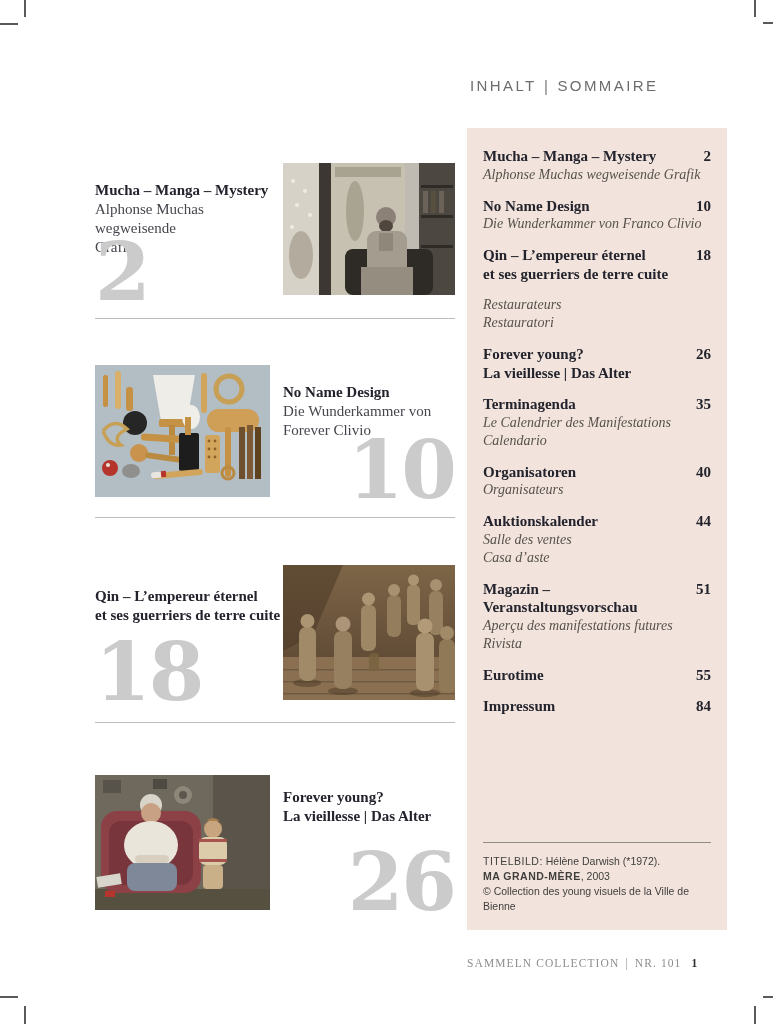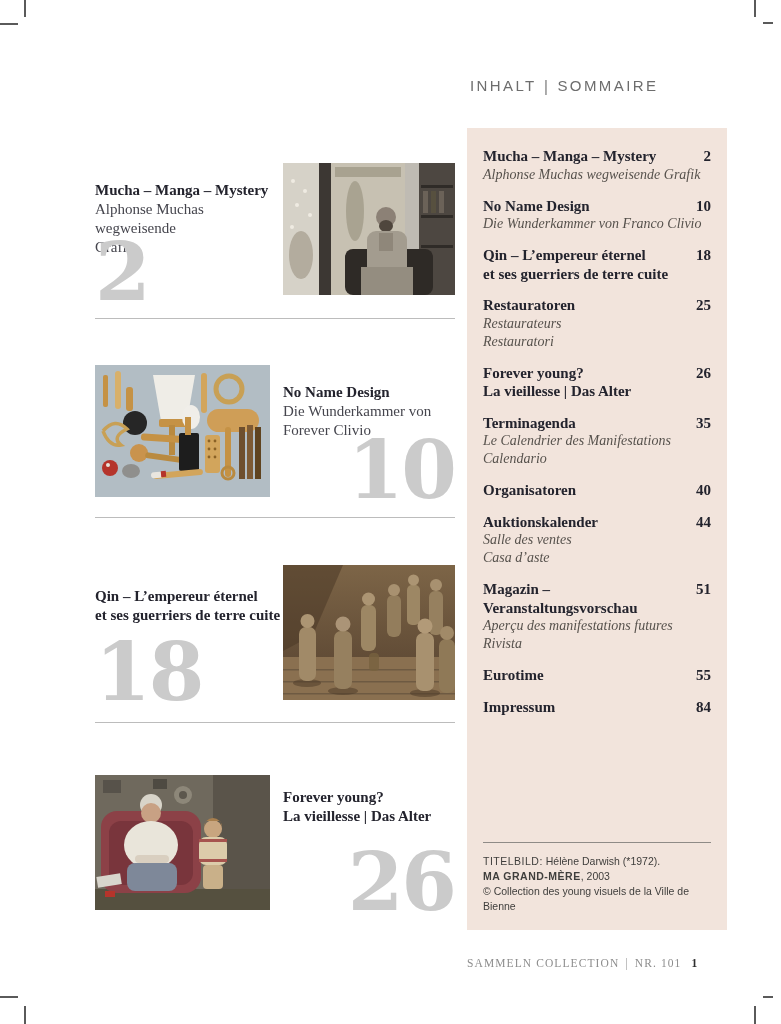--- a/index.html
+++ b/index.html
@@ -255,24 +255,20 @@
     <div class="toc-entry">
       <div class="toc-row">
         <div class="toc-title">Qin – L’empereur éternel
 et ses guerriers de terre cuite</div>
         <div class="toc-page">18</div>
       </div>
       <div class="toc-sub"></div>
     </div>
 
     <div class="toc-entry">
-      <div class="toc-row">
-        <div class="toc-title">Restauratoren</div>
-        <div class="toc-page">25</div>
-      </div>
       <div class="toc-sub">Restaurateurs
 Restauratori</div>
     </div>
 
     <div class="toc-entry">
       <div class="toc-row">
         <div class="toc-title">Forever young?
 La vieillesse | Das Alter</div>
         <div class="toc-page">26</div>
       </div>
@@ -286,20 +282,21 @@
       </div>
       <div class="toc-sub">Le Calendrier des Manifestations
 Calendario</div>
     </div>
 
     <div class="toc-entry">
       <div class="toc-row">
         <div class="toc-title">Organisatoren</div>
         <div class="toc-page">40</div>
       </div>
+      <div class="toc-sub">Organisateurs</div>
     </div>
 
     <div class="toc-entry">
       <div class="toc-row">
         <div class="toc-title">Auktionskalender</div>
         <div class="toc-page">44</div>
       </div>
       <div class="toc-sub">Salle des ventes
 Casa d’aste</div>
     </div>

